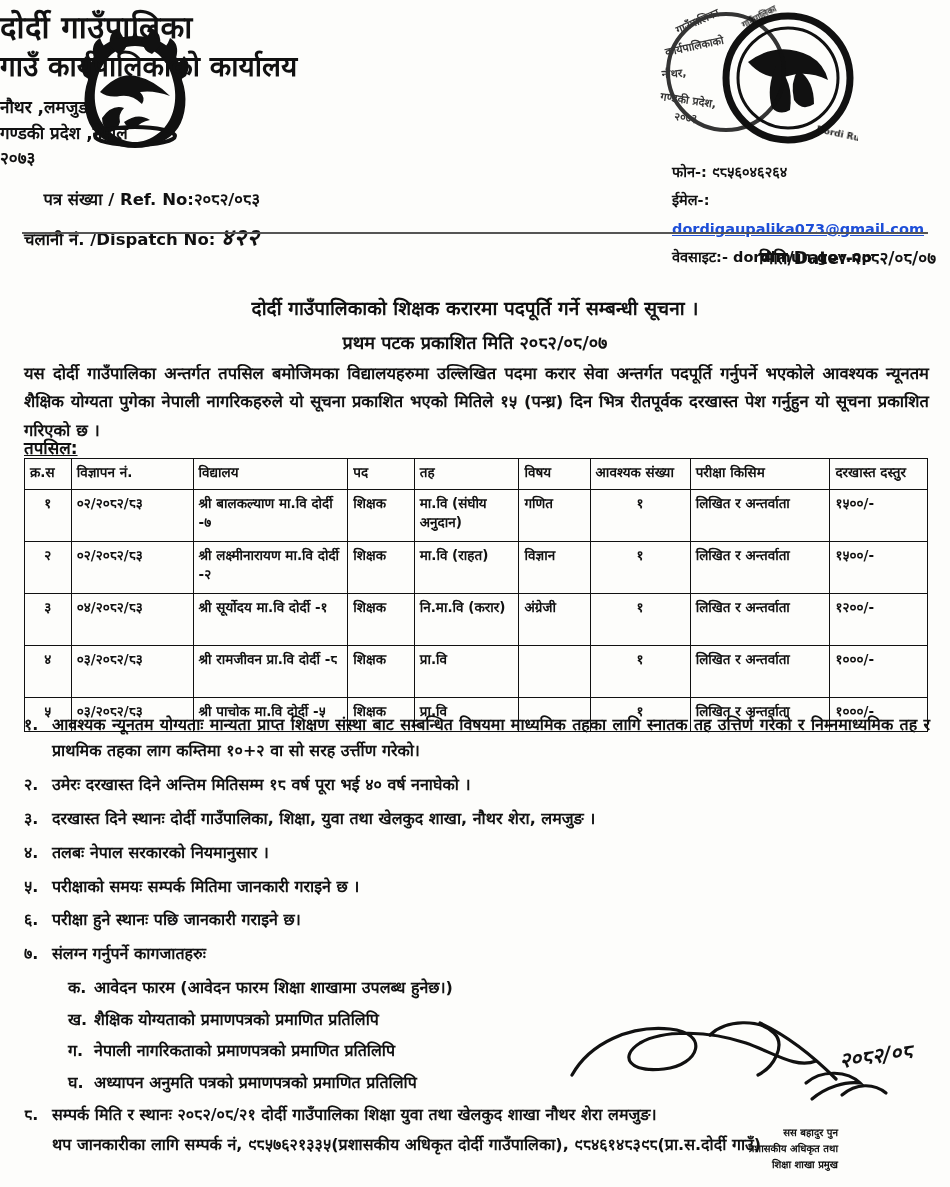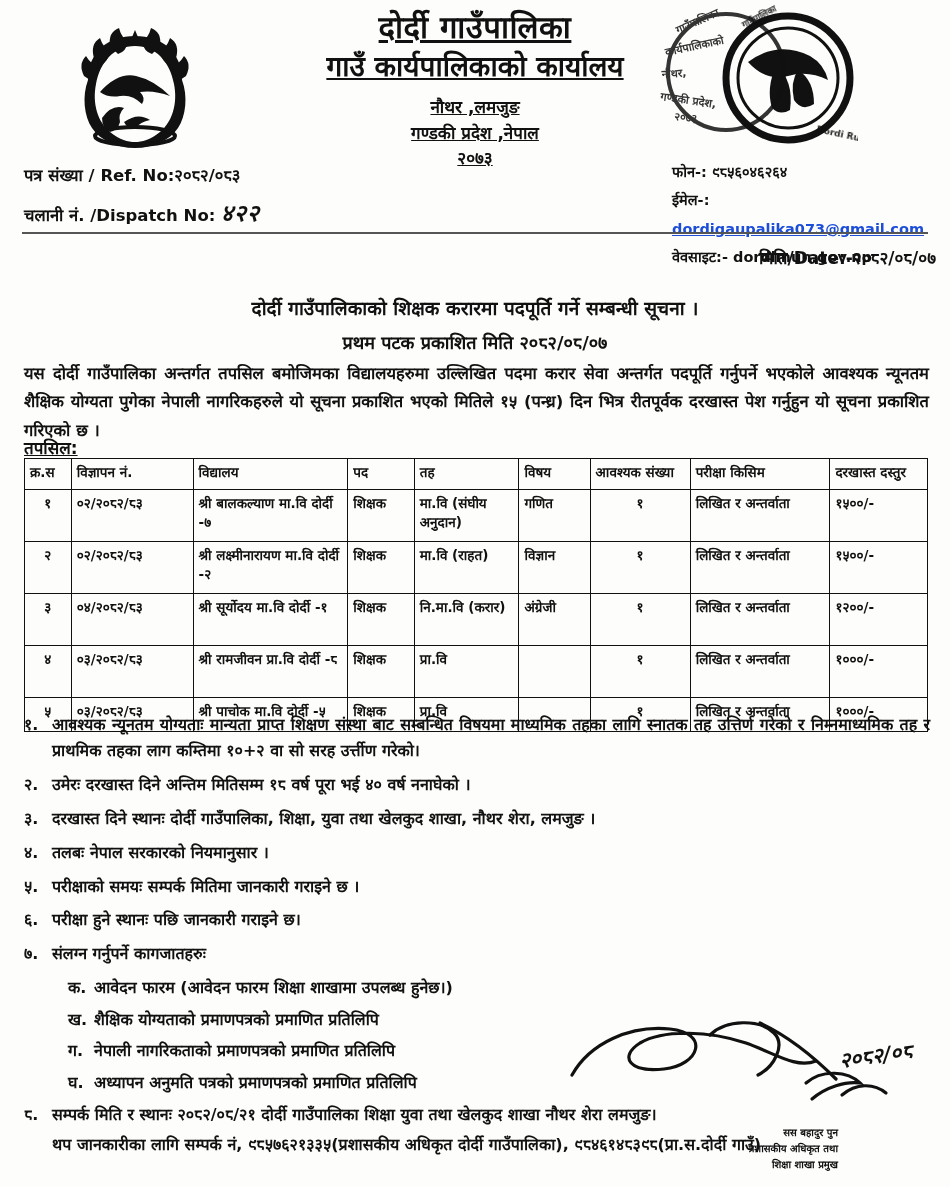--- a/index.html
+++ b/index.html
@@ -16,33 +16,33 @@
 
   
   .header{position:relative;height:250px;}
   .emblem{
     position:absolute;left:58px;top:18px;width:155px;height:150px;
   }
   .seal{
     position:absolute;left:648px;top:0px;width:210px;height:160px;
   }
   .head-center{
-    position:absolute;left:0;right:0;top:8px;text-align:center;text-decoration:underline;
+    position:absolute;left:0;right:0;top:8px;text-align:left;
   }
   .org-line1{
     font-size:31px;font-weight:700;letter-spacing:.5px;line-height:1.25;
   }
   .org-line2{
     font-size:28px;font-weight:700;line-height:1.3;margin-top:2px;
   }
   .org-line3{font-size:17px;font-weight:600;margin-top:10px;line-height:1.5;}
   .org-line4{font-size:17px;font-weight:600;line-height:1.5;}
   .org-line5{font-size:17px;font-weight:600;line-height:1.5;}
 
-  .refblock{position:absolute;left:24px;top:160px;font-size:16.5px;font-weight:700;line-height:1.9;}
+  .refblock{position:absolute;left:24px;top:184px;font-size:16.5px;font-weight:700;line-height:1.9;text-align:right;}
   .refblock .hand{
     font-family:"DejaVu Serif", serif;font-size:23px;font-style:italic;
     font-weight:700;letter-spacing:1px;
   }
   .contact{position:absolute;right:10px;top:158px;font-size:14.5px;font-weight:700;line-height:1.95;text-align:left;width:268px;}
   .contact .lbl{font-weight:700;}
   .contact a{color:#1d4ed8;text-decoration:underline;}
   .hr-rule{
     position:absolute;left:22px;top:232px;width:906px;height:2px;background:#555;
   }

